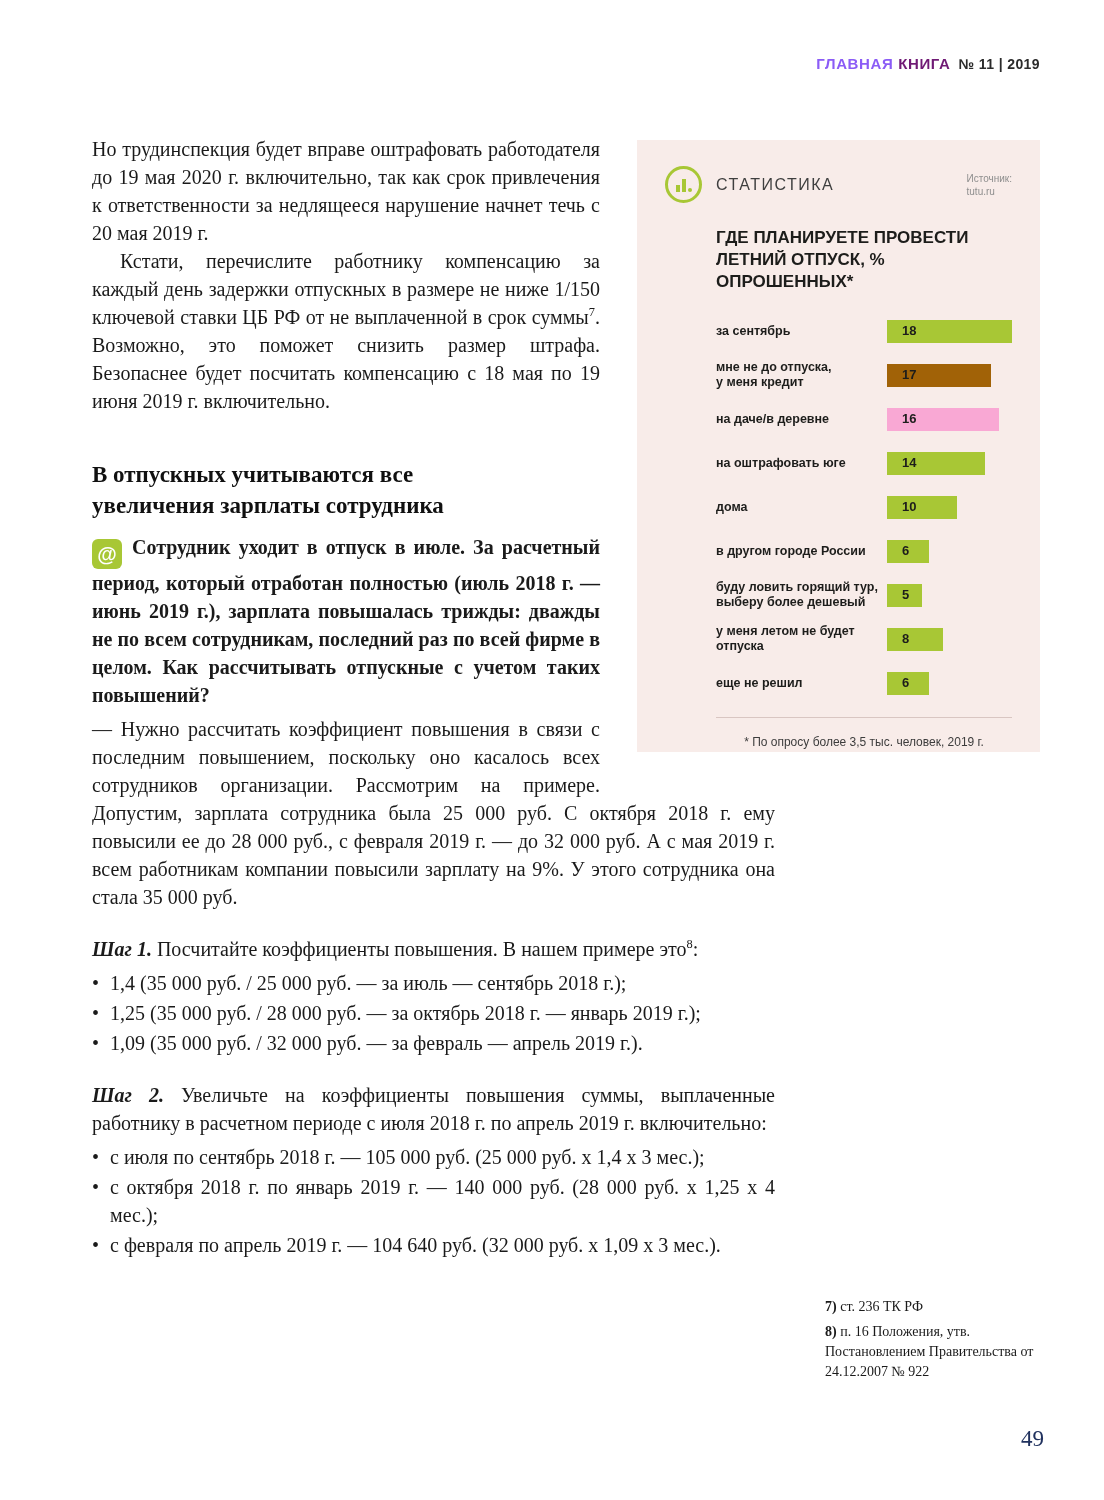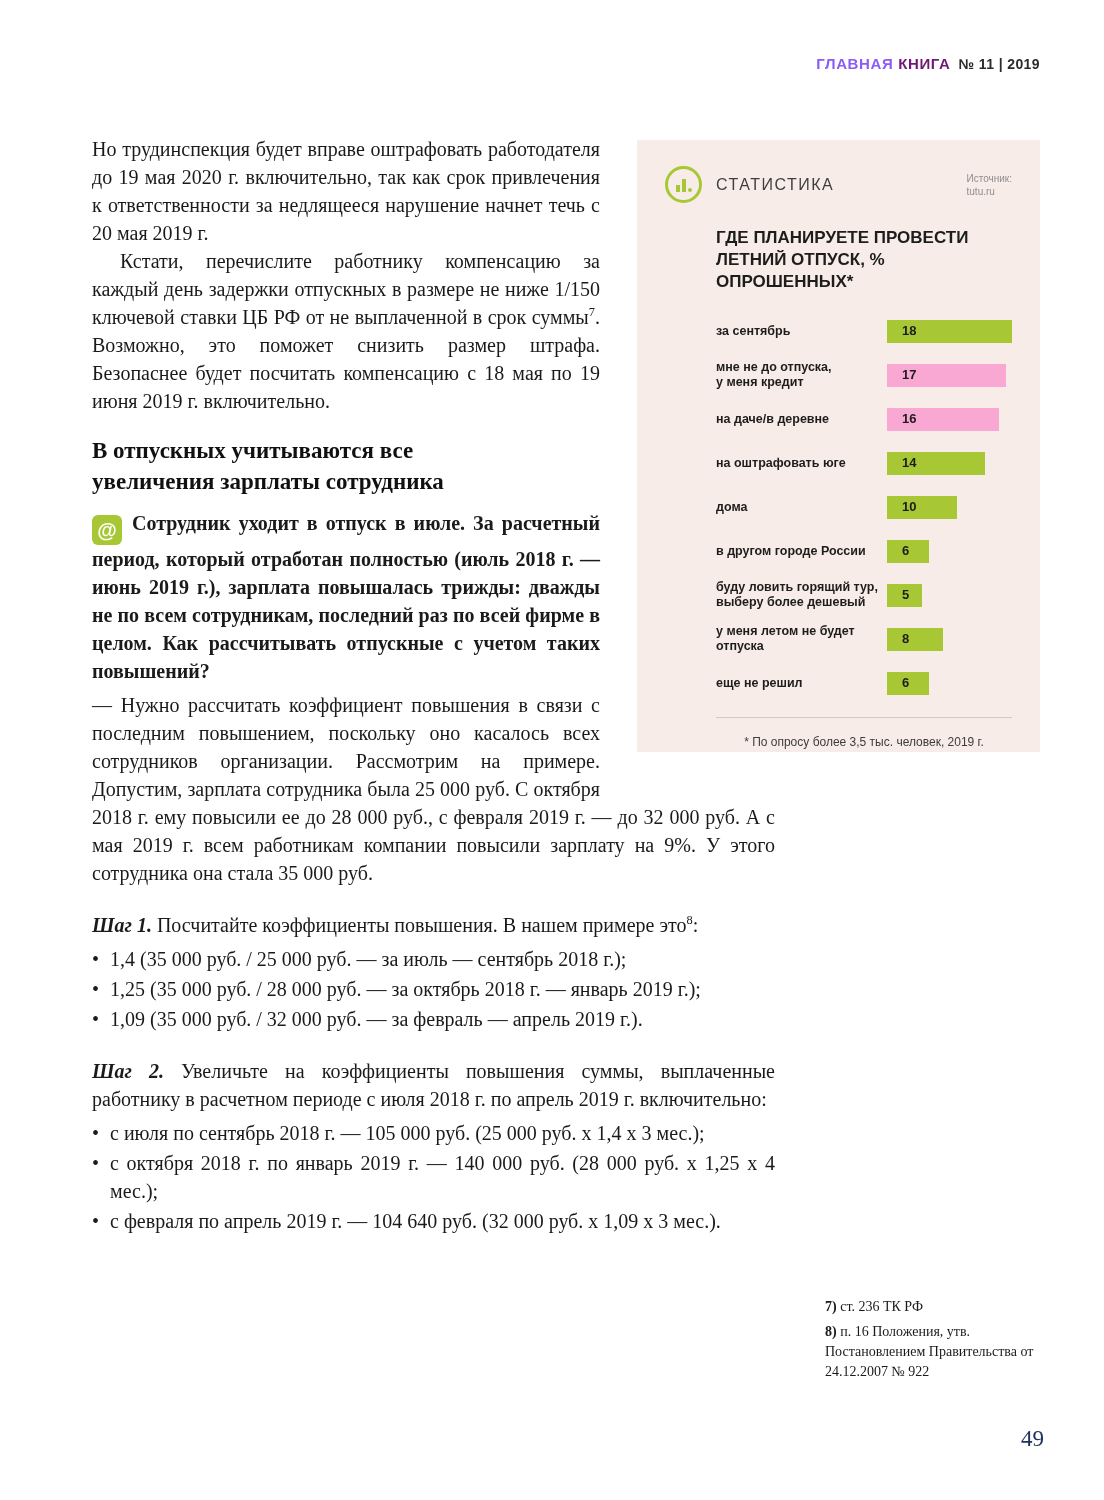--- a/index.html
+++ b/index.html
@@ -26,21 +26,21 @@
   .issue { font-weight:bold; color:#2b2b2b; margin-left:8px; font-size:14px; letter-spacing:0.4px; }
 
   
   .content {
     position:absolute; left:92px; top:135px; width:948px;
     font-size:20px; line-height:28px;
   }
   .content p, .content h2, .content .bullets { max-width:683px; }
   .body { text-align:justify; }
   .indent { text-indent:28px; }
-  .mb-lg { margin-bottom:20px; }
+  .mb-lg { margin-bottom:44px; }
   sup { font-size:0.62em; vertical-align:super; line-height:0; }
 
   h2.section-heading {
     font-size:23px; line-height:31px; font-weight:bold; color:#101010;
     white-space:pre-line;
     margin:6px 0 12px;
   }
 
   .question { font-weight:bold; margin-bottom:6px; }
   .at-icon {
@@ -155,21 +155,21 @@
         <div class="chart-rows">
             <div class="chart-row">
               <div class="chart-label">за сентябрь</div>
               <div class="chart-bar" style="width: 126px; background: rgb(168, 199, 53);">
                 <span class="chart-value">18</span>
               </div>
             </div>
             <div class="chart-row">
               <div class="chart-label">мне не до отпуска,
 у меня кредит</div>
-              <div class="chart-bar" style="width: 119px; background: #f9a8d4;">
+              <div class="chart-bar" style="width: 104px; background: #a16207;">
                 <span class="chart-value">17</span>
               </div>
             </div>
             <div class="chart-row">
               <div class="chart-label">на даче/в деревне</div>
               <div class="chart-bar" style="width: 112px; background: #f9a8d4;">
                 <span class="chart-value">16</span>
               </div>
             </div>
             <div class="chart-row">

